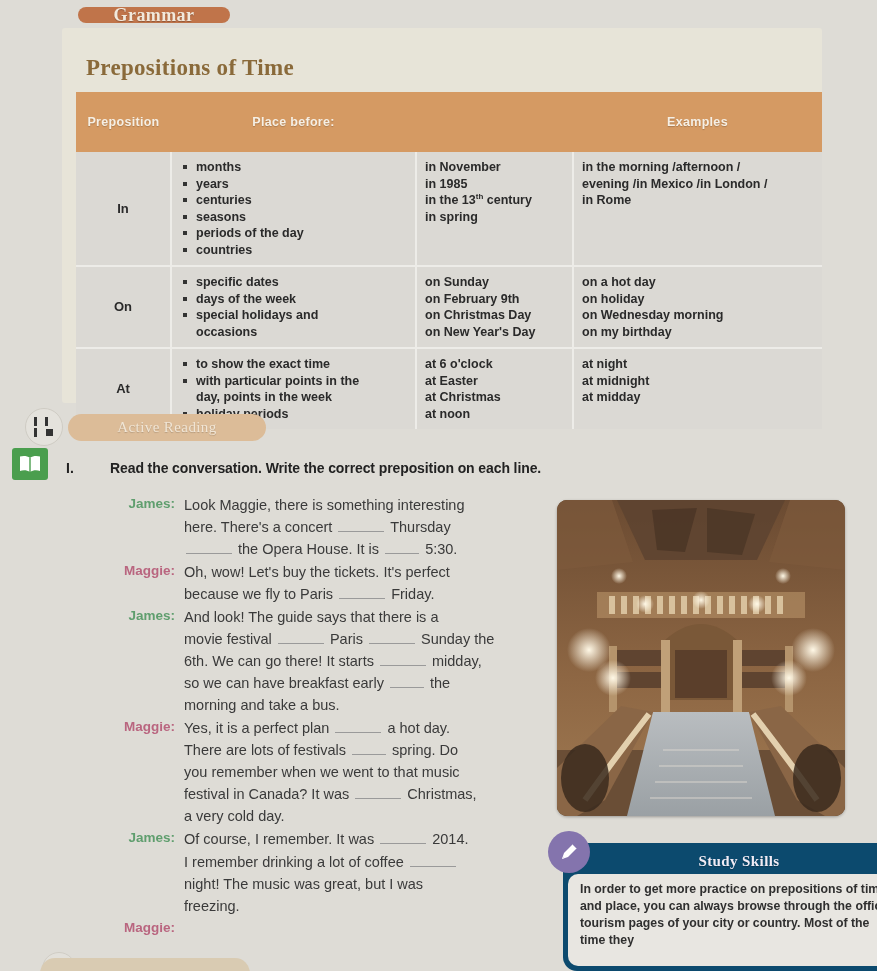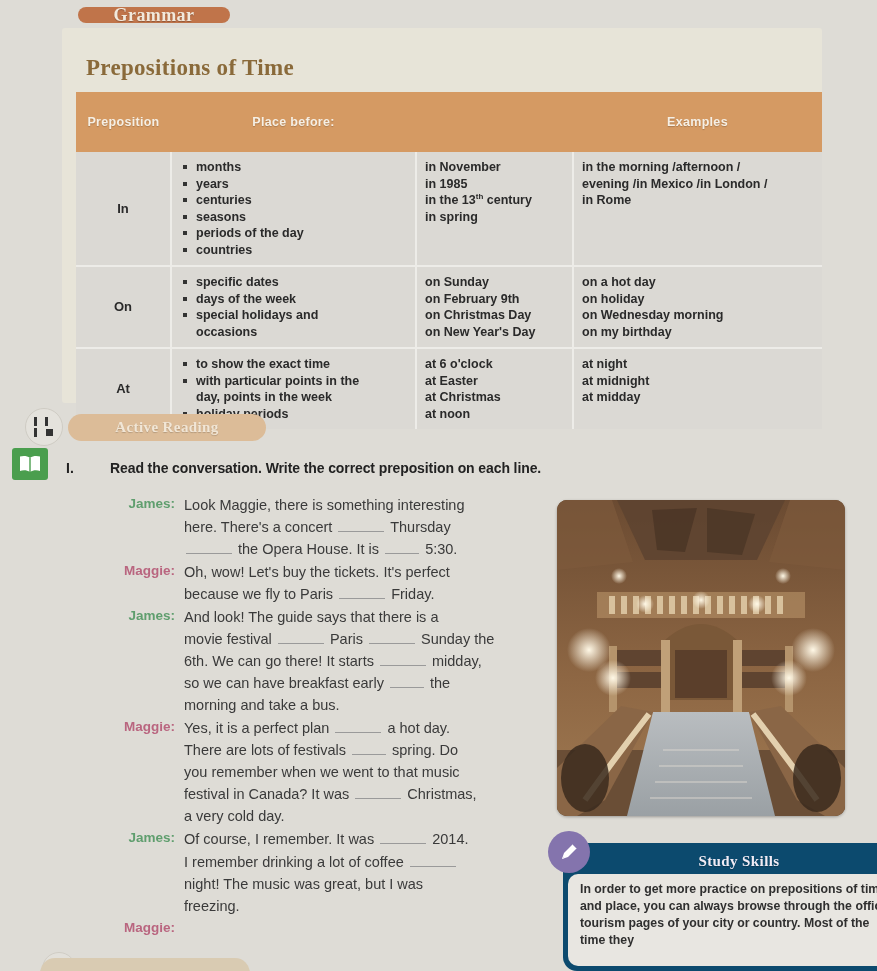--- a/index.html
+++ b/index.html
@@ -115,21 +115,21 @@
   }
   .active-reading-badge {
     position: absolute;
     left: 68px; top: 414px;
     width: 198px; height: 27px;
     background: #dcbc98;
     border-radius: 14px;
     display: flex; align-items: center; justify-content: center;
     color: #f1e6d6;
     font-family: "Liberation Serif", serif;
-    font-size: 15px; font-weight: bold;
+    font-size: 15px; font-weight: normal;
     letter-spacing: .4px;
     text-shadow: 0 1px 1px rgba(0,0,0,.18);
   }
 
   .book-icon {
     position: absolute;
     left: 12px; top: 448px;
     width: 36px; height: 32px;
     background: #4a9e4e;
     border-radius: 3px;

